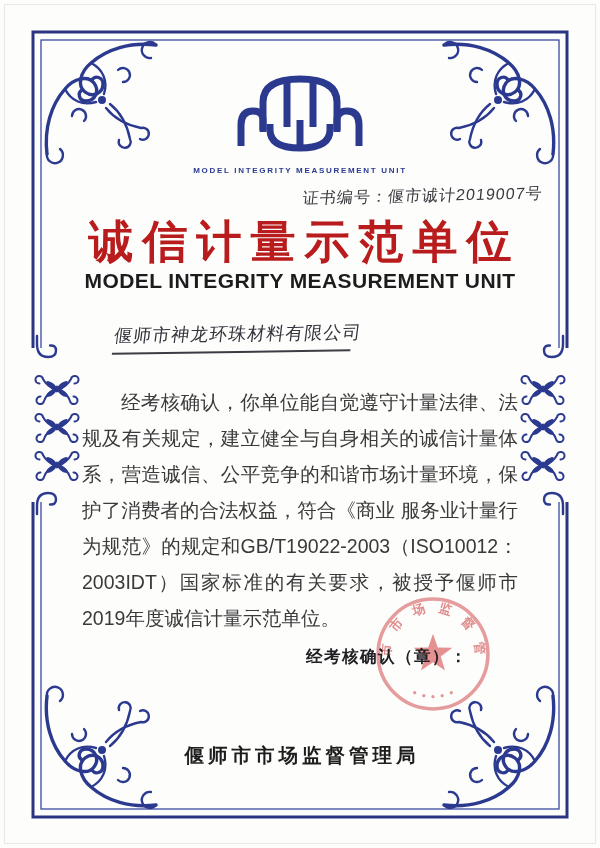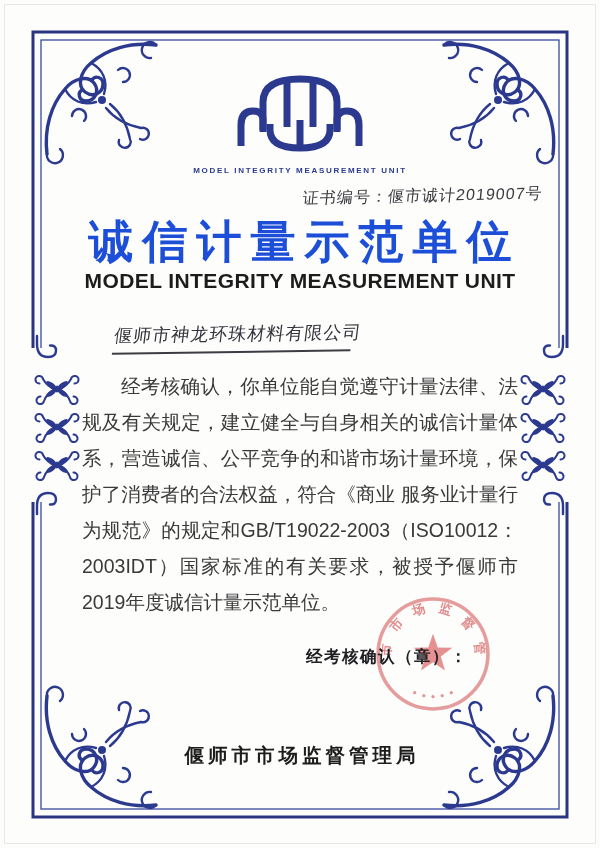--- a/index.html
+++ b/index.html
@@ -30,34 +30,34 @@
     margin-top:2px;font-size:8px;font-weight:bold;letter-spacing:1.7px;
     color:var(--navy);
   }
   .cert-no{
     position:absolute;top:186px;right:58px;font-size:16px;color:var(--ink);
     transform:skewX(-7deg) rotate(-1.2deg);letter-spacing:1px;white-space:nowrap;
   }
   .title{
     position:absolute;top:212px;left:0;width:600px;margin:0;text-align:center;
     font-family:"DejaVu Serif","Liberation Serif",serif;
-    font-size:45px;font-weight:bold;color:#1d4ed8;letter-spacing:9px;text-indent:9px;
+    font-size:45px;font-weight:bold;color:#b91c1c;letter-spacing:9px;text-indent:9px;
   }
   .title-en{
     position:absolute;top:269px;left:0;width:600px;text-align:center;
     font-size:21px;font-weight:bold;color:#1c1c1c;letter-spacing:.4px;
   }
   .awardee{
     position:absolute;left:114px;top:322px;width:238px;
     border-bottom:2px solid #3c3c42;padding-bottom:5px;
     font-size:18px;color:#34343c;white-space:nowrap;
     transform:skewX(-8deg) rotate(-.8deg);letter-spacing:1px;
   }
   .body-text{
-    position:absolute;left:82px;top:368px;width:436px;margin:0;
+    position:absolute;left:82px;top:384px;width:436px;margin:0;
     font-size:19.5px;line-height:36px;color:#3a3a3a;
     text-align:justify;text-indent:2em;
   }
   .issuer-line{
     position:absolute;left:306px;top:646px;font-size:16.5px;font-weight:600;
     color:#202024;letter-spacing:1.5px;z-index:3;
   }
   svg.seal{position:absolute;left:374px;top:595px;width:118px;height:118px;z-index:2;opacity:.88;}
   .seal-ring{fill:none;stroke:var(--seal_red);stroke-width:3.5;}
   .seal-star{fill:#de6d6d;opacity:.85;}

